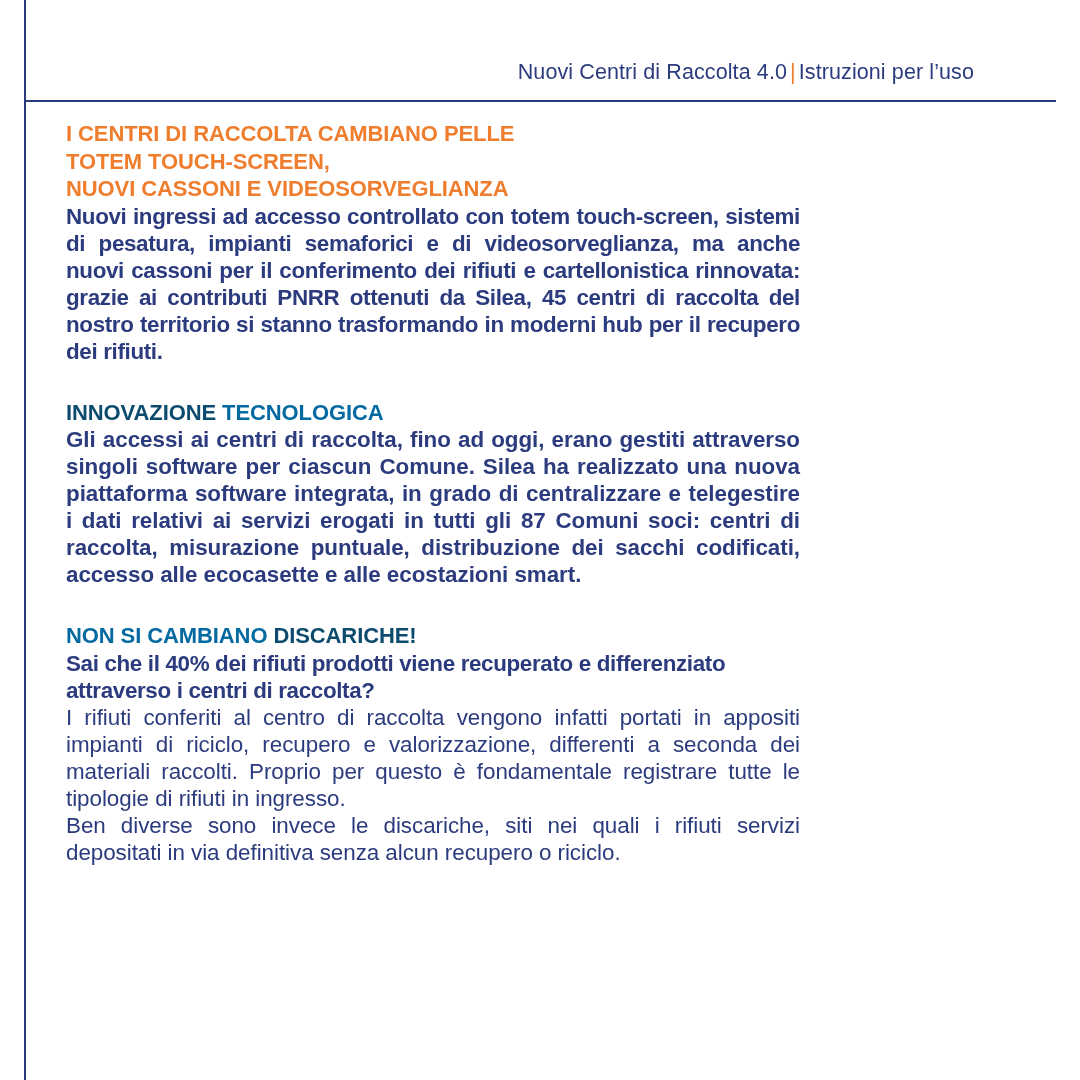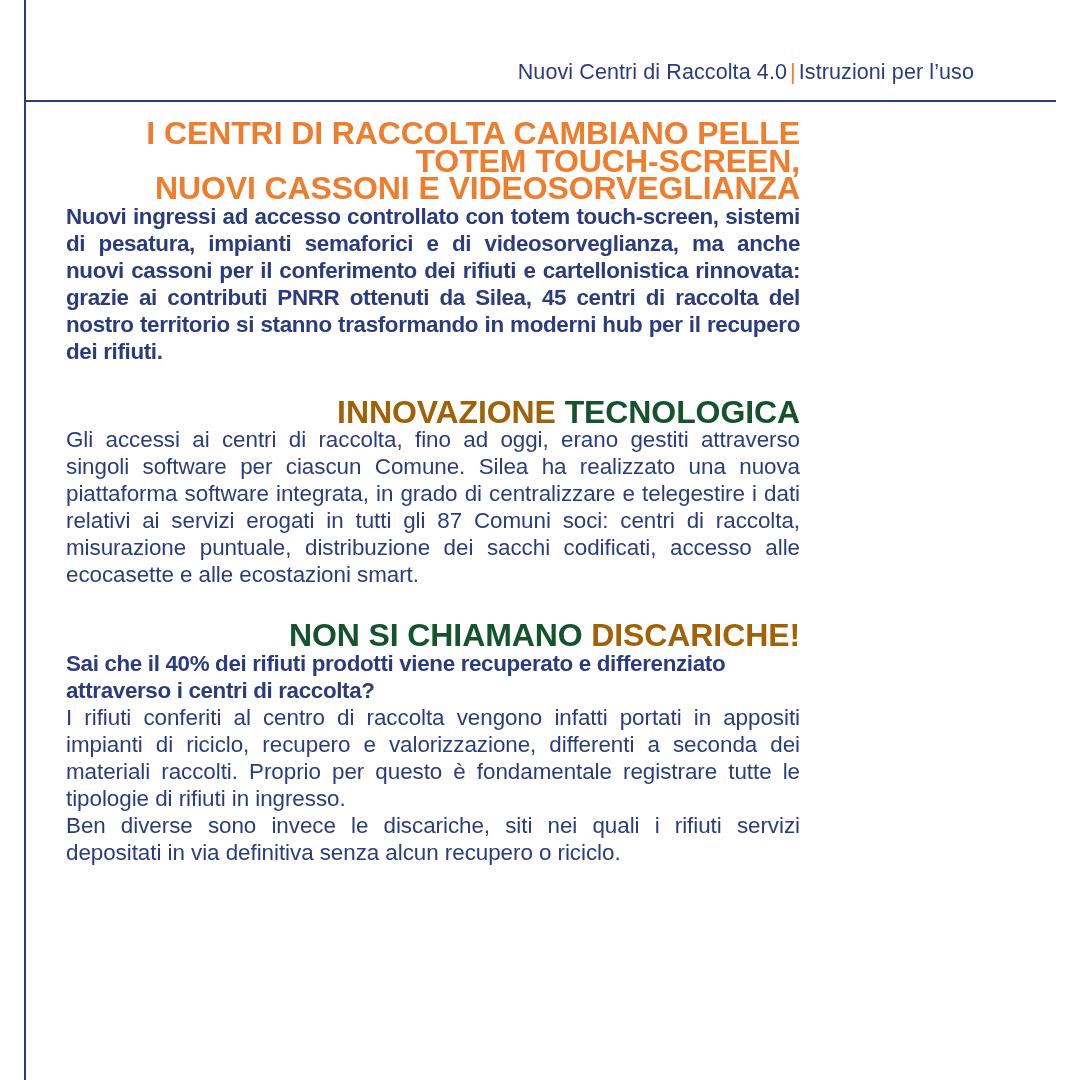--- a/index.html
+++ b/index.html
@@ -62,43 +62,42 @@
   .content {
     position: absolute;
     left: 66px;
     top: 120px;
     width: 734px;
   }
   .block { margin: 0; }
 
   h2.heading {
     margin: 0;
-    font-size: 32px;
+    font-size: 22px;
     font-weight: bold;
     line-height: 27.5px;
     letter-spacing: -0.1px;
     color: #ef7d2e;
-    text-align: right;
   }
-  h2.heading .navy { color: #14532d; }
-  h2.heading .orange { color: #a16207; }
+  h2.heading .navy { color: #0369a1; }
+  h2.heading .orange { color: #0c4a6e; }
 
   p.body {
     margin: 0;
     font-size: 22.4px;
     line-height: 27px;
     color: #2b3b7d;
     letter-spacing: -0.05px;
   }
   p.body.bold { font-weight: bold; letter-spacing: -0.35px; }
   p.body.justify { text-align: justify; }
 
   .gap-lg { height: 34px; }
 
-  .s1 { margin-top: 6px; }
+  .s1 { margin-top: 6px; font-weight: bold; }
   .s2 { margin-top: 0px; }
 </style>
 </head>
 <body>
 
 <div class="page">
 
   <div class="left-rule"></div>
 
   <div class="header">
@@ -125,21 +124,21 @@
       <h2 class="heading">
         <span class="orange">INNOVAZIONE</span><span class="navy"> TECNOLOGICA</span>
       </h2>
       <p class="body justify s1">Gli accessi ai centri di raccolta, fino ad oggi, erano gestiti attraverso singoli software per ciascun Comune. Silea ha realizzato una nuova piattaforma software integrata, in grado di centralizzare e telegestire i dati relativi ai servizi erogati in tutti gli 87 Comuni soci: centri di raccolta, misurazione puntuale, distribuzione dei sacchi codificati, accesso alle ecocasette e alle ecostazioni smart.</p>
     </div>
 
     <div class="gap-lg"></div>
 
     <div class="block">
       <h2 class="heading">
-        <span class="navy">NON SI CHIAMANO </span><span class="orange">DISCARICHE</span><span class="orange">!</span>
+        <span class="navy">NON SI CAMBIANO </span><span class="orange">DISCARICHE</span><span class="orange">!</span>
       </h2>
       <p class="body bold s2">Sai che il 40% dei rifiuti prodotti viene recuperato e differenziato attraverso i centri di raccolta?</p>
       <p class="body justify">I rifiuti conferiti al centro di raccolta vengono infatti portati in appositi impianti di riciclo, recupero e valorizzazione, differenti a seconda dei materiali raccolti. Proprio per questo è fondamentale registrare tutte le tipologie di rifiuti in ingresso.</p>
       <p class="body justify">Ben diverse sono invece le discariche, siti nei quali i rifiuti servizi depositati in via definitiva senza alcun recupero o riciclo.</p>
     </div>
 
   </div>
 </div>
 
 </body></html>

